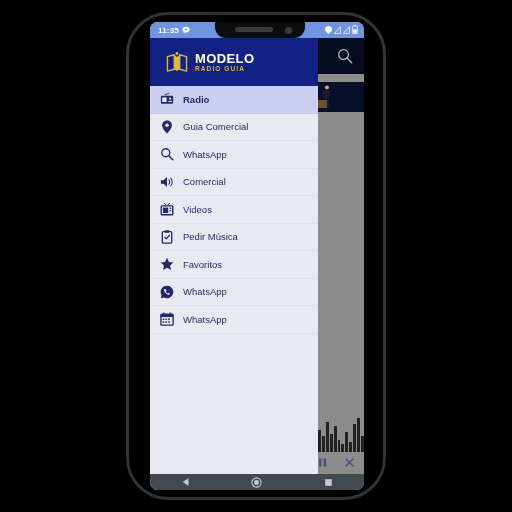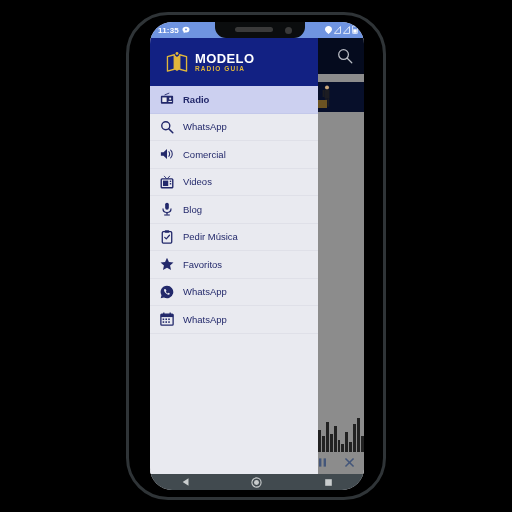--- a/index.html
+++ b/index.html
@@ -27,21 +27,21 @@
     width:248px; height:476px;
     border-radius:38px;
     background:#0b0d0e;
     box-sizing:border-box;
     overflow:hidden;
   }
   #phone-screen{
     position:absolute;
     left:150px; top:22px;
     width:214px; height:468px;
-    border-radius:22px;
+    border-radius:8px;
     overflow:hidden;
     background:#e9eaf0;
   }
 
   
   #notch{
     position:absolute;
     left:215px; top:22px;
     width:90px; height:16px;
     background:#0b0d0e;
@@ -337,20 +337,29 @@
               <rect x="2.6" y="6.2" width="5" height="5.2" fill="#e9eaf0"></rect>
               <circle cx="11.6" cy="7.6" r="1.2" fill="#e9eaf0"></circle>
               <rect x="9.6" y="10.2" width="4" height="1.2" fill="#e9eaf0"></rect>
             </svg>
           </span>
           <span class="menu-label">Radio</span>
         </div>
         <div class="menu-item">
           <span class="menu-icon">
             <svg width="14" height="14" viewBox="0 0 16 16">
+              <path d="M8 0.6 C4.9 0.6 2.4 3 2.4 6 C2.4 10 8 15.4 8 15.4 C8 15.4 13.6 10 13.6 6 C13.6 3 11.1 0.6 8 0.6 Z" fill="#23296b"></path>
+              <circle cx="8" cy="5.9" r="2" fill="#e9eaf0"></circle>
+            </svg>
+          </span>
+          <span class="menu-label">Guia Comercial</span>
+        </div>
+        <div class="menu-item">
+          <span class="menu-icon">
+            <svg width="14" height="14" viewBox="0 0 16 16">
               <circle cx="6.6" cy="6.6" r="4.6" fill="none" stroke="#23296b" stroke-width="1.6"></circle>
               <line x1="10" y1="10" x2="14.6" y2="14.6" stroke="#23296b" stroke-width="1.8" stroke-linecap="round"></line>
             </svg>
           </span>
           <span class="menu-label">WhatsApp</span>
         </div>
         <div class="menu-item">
           <span class="menu-icon">
             <svg width="14" height="14" viewBox="0 0 16 16">
               <path d="M1 6 L4 6 L8 2.4 L8 13.6 L4 10 L1 10 Z" fill="#23296b"></path>
@@ -365,31 +374,20 @@
             <svg width="14" height="14" viewBox="0 0 16 16">
               <path d="M4.6 1 L7.6 4.2" stroke="#23296b" stroke-width="1"></path>
               <path d="M11.4 1 L8.4 4.2" stroke="#23296b" stroke-width="1"></path>
               <rect x="1.4" y="4.4" width="13.2" height="10.2" rx="1" fill="none" stroke="#23296b" stroke-width="1.6"></rect>
               <rect x="3.4" y="6.4" width="6" height="6.2" fill="#23296b"></rect>
               <rect x="11.2" y="6.4" width="1.6" height="1.6" fill="#23296b"></rect>
               <rect x="11.2" y="9.2" width="1.6" height="1.6" fill="#23296b"></rect>
             </svg>
           </span>
           <span class="menu-label">Videos</span>
-        </div>
-        <div class="menu-item">
-          <span class="menu-icon">
-            <svg width="14" height="14" viewBox="0 0 16 16">
-              <rect x="5.9" y="0.8" width="4.2" height="8" rx="2.1" fill="#23296b"></rect>
-              <path d="M3.4 7.4 C3.4 10.4 5.4 12 8 12 C10.6 12 12.6 10.4 12.6 7.4" fill="none" stroke="#23296b" stroke-width="1.4"></path>
-              <rect x="7.2" y="12" width="1.6" height="2.4" fill="#23296b"></rect>
-              <rect x="4.8" y="14.2" width="6.4" height="1.3" fill="#23296b"></rect>
-            </svg>
-          </span>
-          <span class="menu-label">Blog</span>
         </div>
         <div class="menu-item">
           <span class="menu-icon">
             <svg width="14" height="14" viewBox="0 0 16 16">
               <rect x="2.6" y="1.8" width="10.8" height="13.2" rx="1.2" fill="none" stroke="#23296b" stroke-width="1.5"></rect>
               <rect x="5.4" y="0.4" width="5.2" height="2.8" rx="0.8" fill="#23296b"></rect>
               <path d="M5.4 8.4 L7.2 10.2 L10.8 6" fill="none" stroke="#23296b" stroke-width="1.4" stroke-linecap="round" stroke-linejoin="round"></path>
             </svg>
           </span>
           <span class="menu-label">Pedir Música</span>

